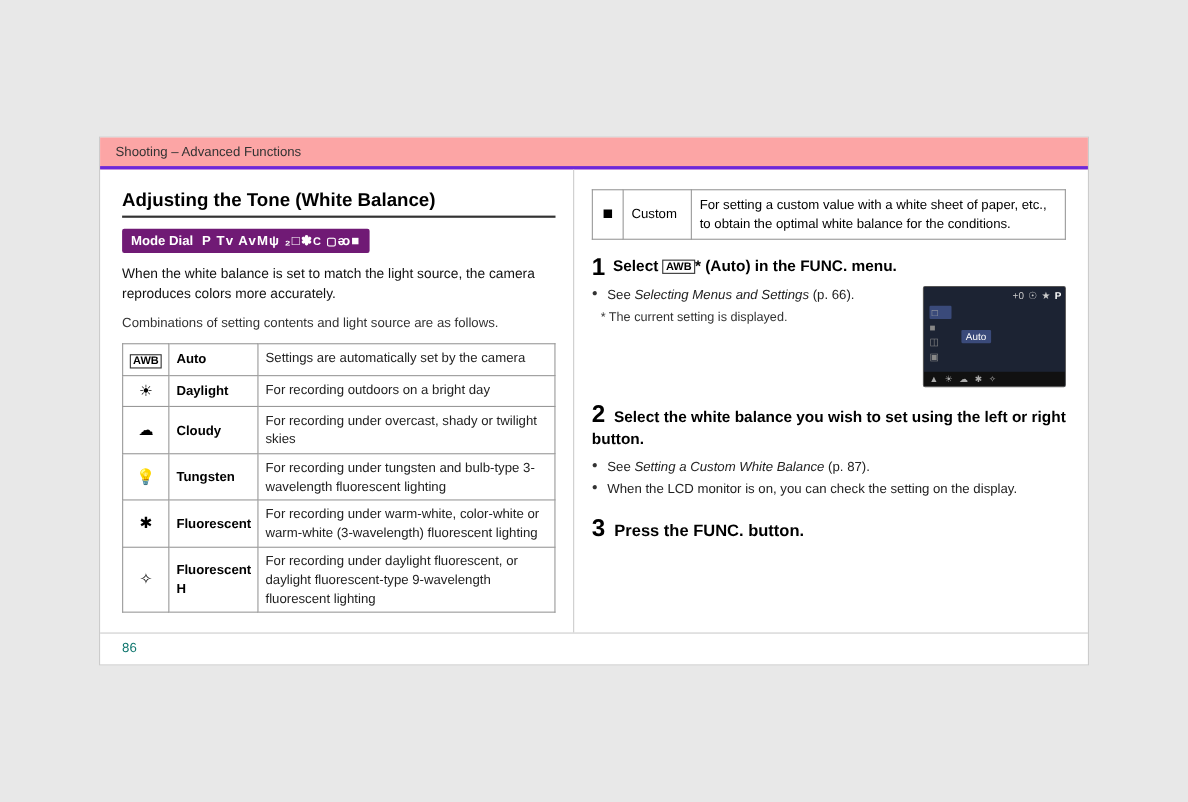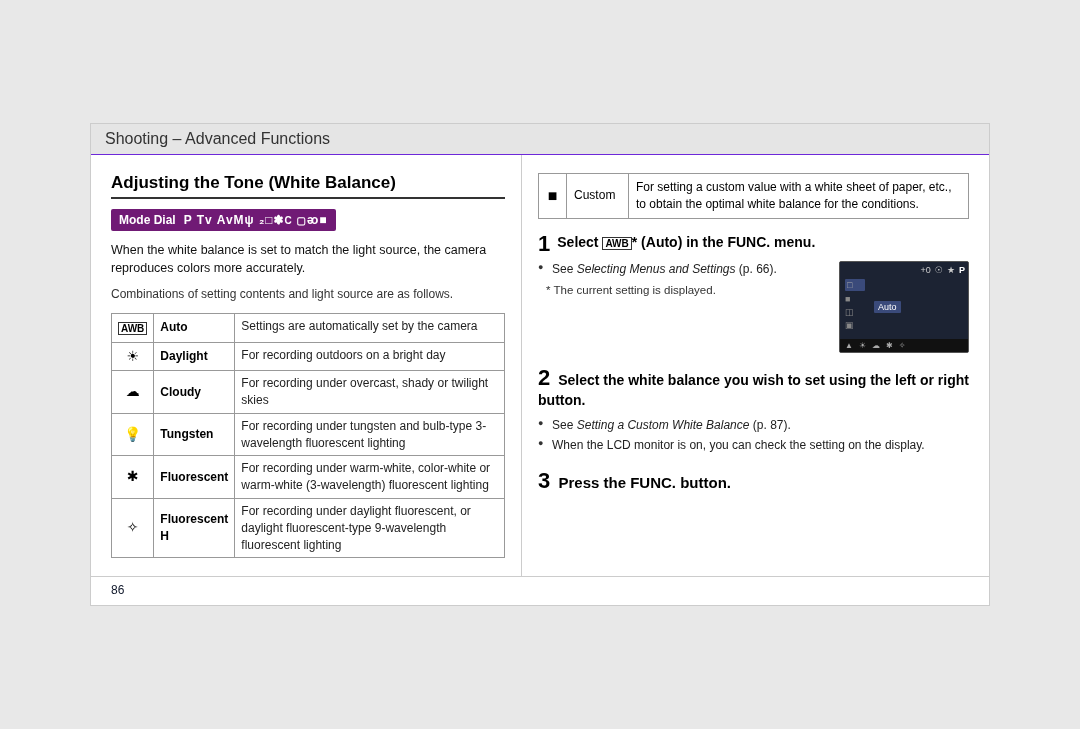--- a/index.html
+++ b/index.html
@@ -14,25 +14,25 @@
       height: 729px;
     }
     .page-wrapper {
       width: 900px;
       background: #ffffff;
       border: 1px solid #ccc;
       display: flex;
       flex-direction: column;
     }
     .breadcrumb-bar {
-      border-bottom: 1px solid #6d28d9;
+      border-bottom: 3px solid #6d28d9;
       padding: 6px 14px;
-      font-size: 16px;
+      font-size: 12px;
       color: #333;
-      background: #e5e5e5;
+      background: #fca5a5;
     }
     .page-content {
       display: flex;
       padding: 0;
       flex: 1;
     }
     .left-column {
       width: 48%;
       padding: 18px 16px 18px 20px;
       border-right: 1px solid #ccc;
@@ -102,21 +102,21 @@
     .wb-table td.label-cell {
       font-weight: bold;
       width: 80px;
       vertical-align: middle;
     }
     .wb-table td.desc-cell {
       color: #222;
     }
     .page-num {
       font-size: 12px;
-      color: #0f172a;
+      color: #0f766e;
       padding: 6px 20px 8px 20px;
       border-top: 1px solid #ccc;
     }
     
     .custom-row-table {
       width: 100%;
       border-collapse: collapse;
       margin-bottom: 14px;
       font-size: 12px;
     }

